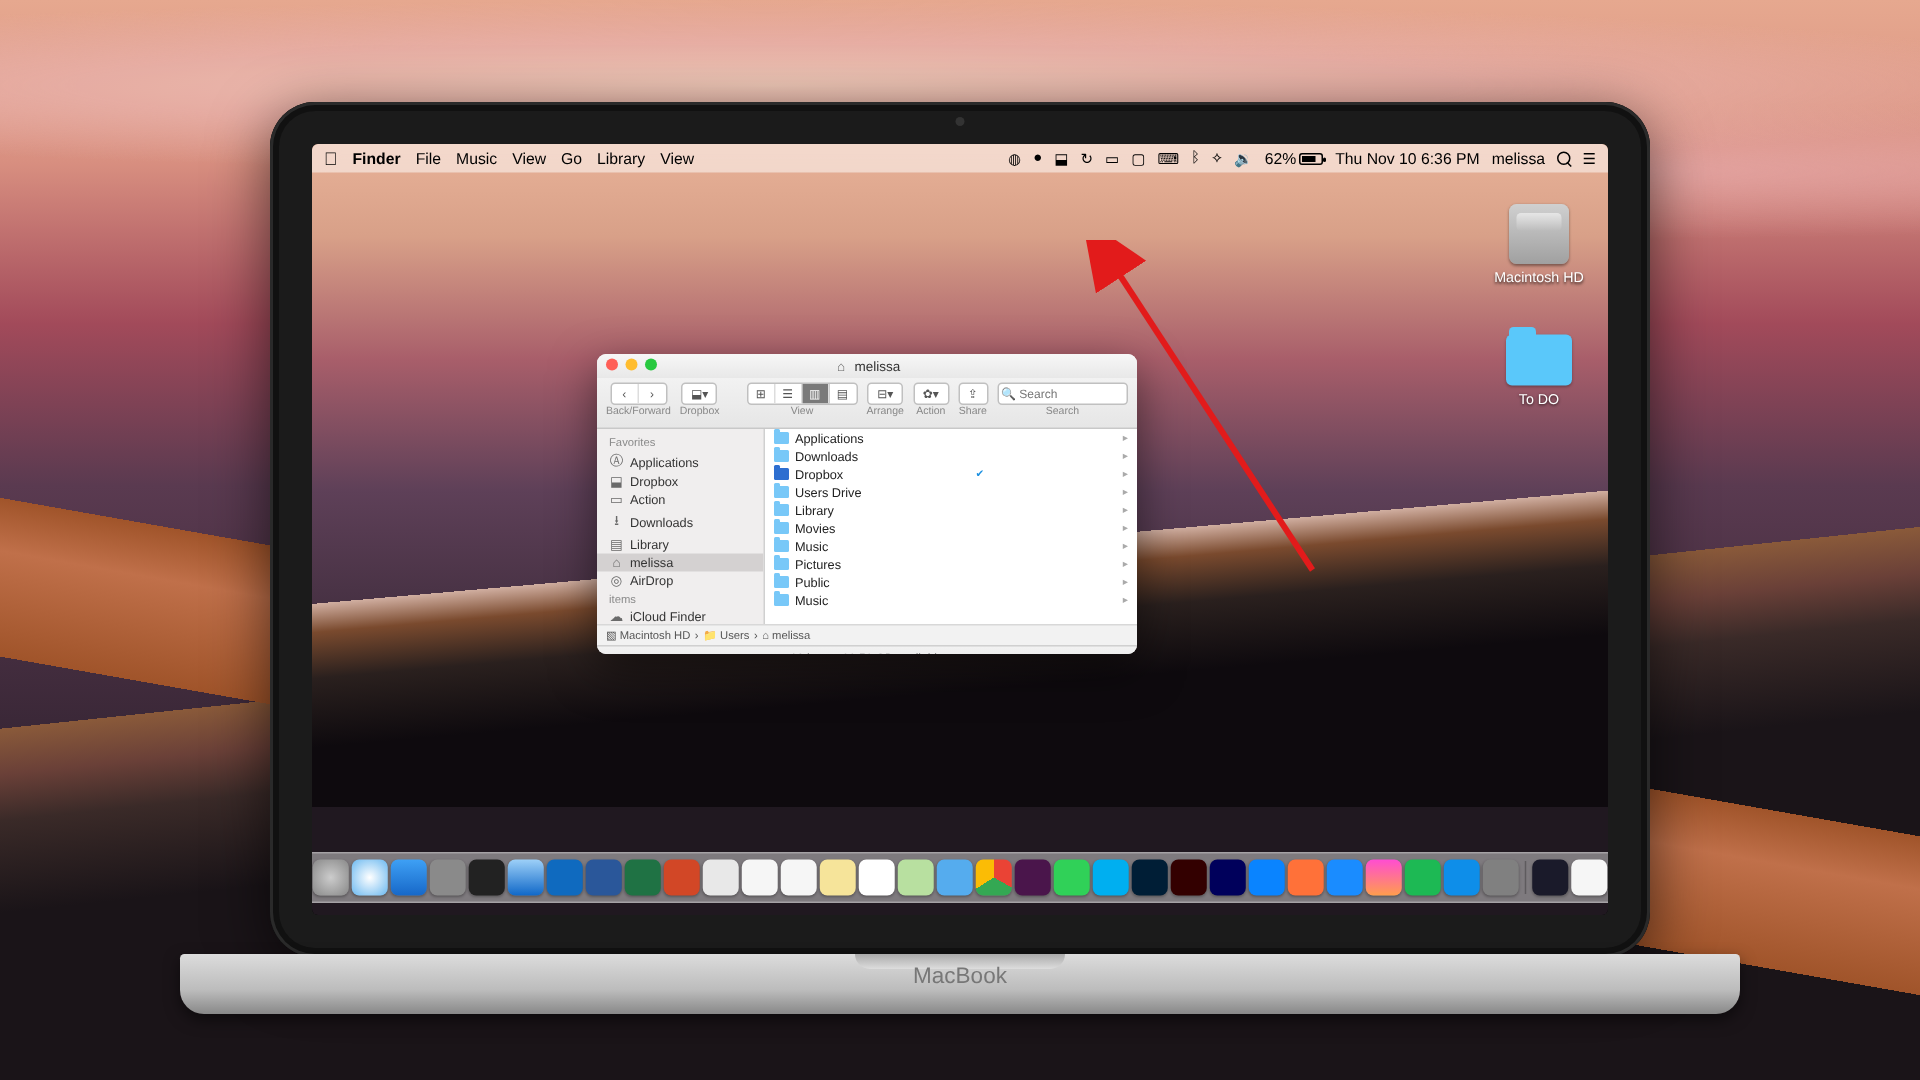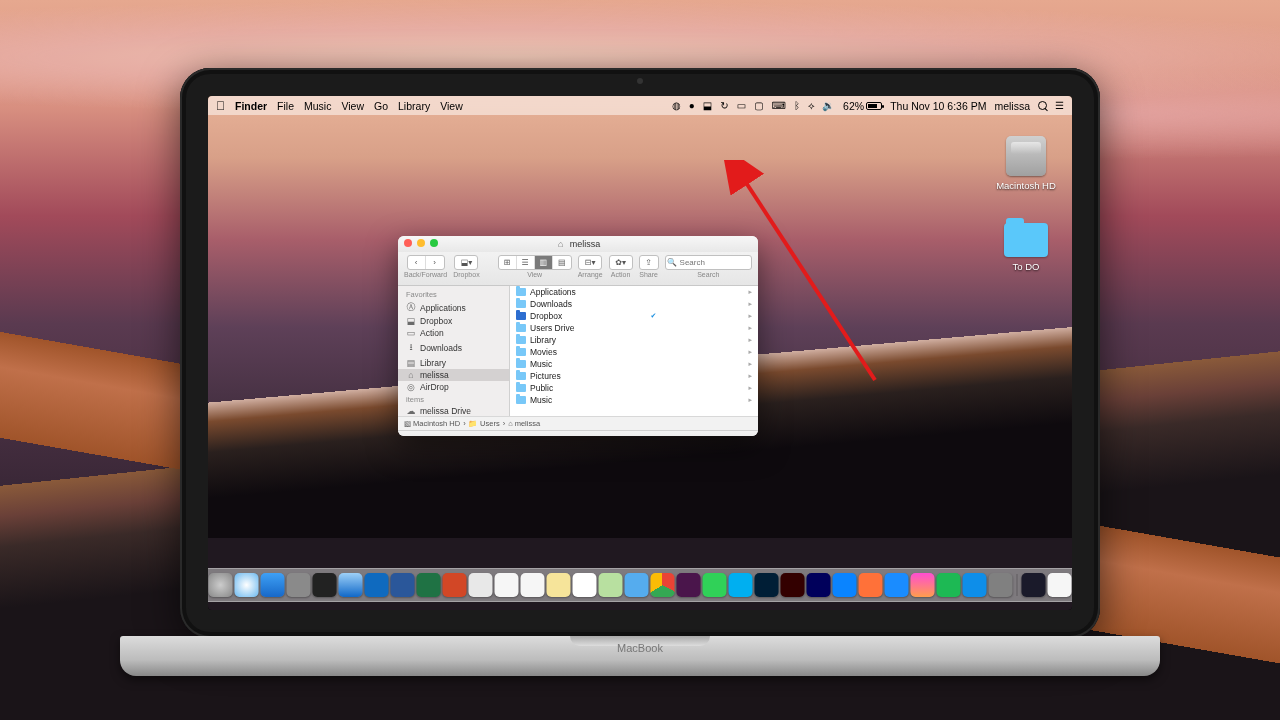--- a/index.html
+++ b/index.html
@@ -14,21 +14,21 @@
      radial-gradient(120% 50% at 40% 30%, #f2d0c0 0%, #e8b0a8 30%, rgba(232,176,168,0) 60%),
      radial-gradient(100% 40% at 80% 60%, #e6a8a8 0%, rgba(230,168,168,0) 60%);opacity:.85;}
   
   .macbook{position:absolute;left:180px;top:68px;width:920px;height:570px;background:#1b1b1b;border-radius:30px;box-shadow:0 10px 40px rgba(0,0,0,.6),0 0 0 2px #2a2a2a inset,0 0 0 6px #111 inset;}
   .macbook .camera{position:absolute;top:10px;left:50%;width:6px;height:6px;background:#333;border-radius:50%;transform:translateX(-50%);}
   .screen{position:absolute;inset:28px;border-radius:4px;overflow:hidden;background:#000;}
   .inner-bg{position:absolute;inset:0;background:linear-gradient(180deg,#e8b298 0%,#d8a088 12%,#a85e6a 28%,#5e4058 45%,#201820 85%);}
   .inner-mtn{position:absolute;bottom:14%;left:0;right:0;height:60%;background:
      linear-gradient(-5deg,#0e0a0e 30%,#2a201e 42%,#7a4a2e 50%,#d0aea0 55%,rgba(0,0,0,0)55%);}
   .base{position:absolute;left:120px;right:120px;top:636px;height:40px;background:linear-gradient(180deg,#dcdcdc,#bcbcbc 60%,#888 100%);border-radius:3px 3px 16px 16px;box-shadow:0 4px 10px rgba(0,0,0,.5);}
-  .base .label{position:absolute;top:6px;left:50%;transform:translateX(-50%);font-size:11px;color:#777;}
+  .base .label{position:absolute;top:6px;left:50%;transform:translateX(-50%);font-size:15px;color:#777;}
   .base .notch{position:absolute;top:0;left:50%;transform:translateX(-50%);width:140px;height:10px;background:linear-gradient(180deg,#aaa,#ddd);border-radius:0 0 14px 14px;}
   
   .menubar{position:absolute;top:0;left:0;right:0;height:19px;background:rgba(255,255,255,.5);backdrop-filter:blur(8px);display:flex;align-items:center;font-size:10.5px;color:#000;padding:0 8px;z-index:5;}
   .menubar .left{display:flex;align-items:center;gap:10px;}
   .menubar .right{margin-left:auto;display:flex;align-items:center;gap:8px;}
   .menubar .apple{font-size:12px;}
   .menubar .appname{font-weight:600;}
   .status-icon{font-size:10px;color:#000;}
   .battery{display:inline-flex;align-items:center;gap:2px;}
   .bat-body{width:16px;height:8px;border:1px solid #000;border-radius:2px;position:relative;}
@@ -236,21 +236,21 @@
               <span class="si">⌂</span>
               <span>melissa</span>
             </div>
           <div class="sb-item">
               <span class="si">◎</span>
               <span>AirDrop</span>
             </div>
           <div class="sb-hdr">items</div>
           <div class="sb-item">
               <span class="si">☁</span>
-              <span>melissa Drive</span>
+              <span>iCloud Finder</span>
             </div>
 
         </div>
         <div class="list">
           <div class="li">
               <span class="fi"></span>
               <span>Applications</span>
               <span class="arr">▸</span>
             </div>
           <div class="li">

